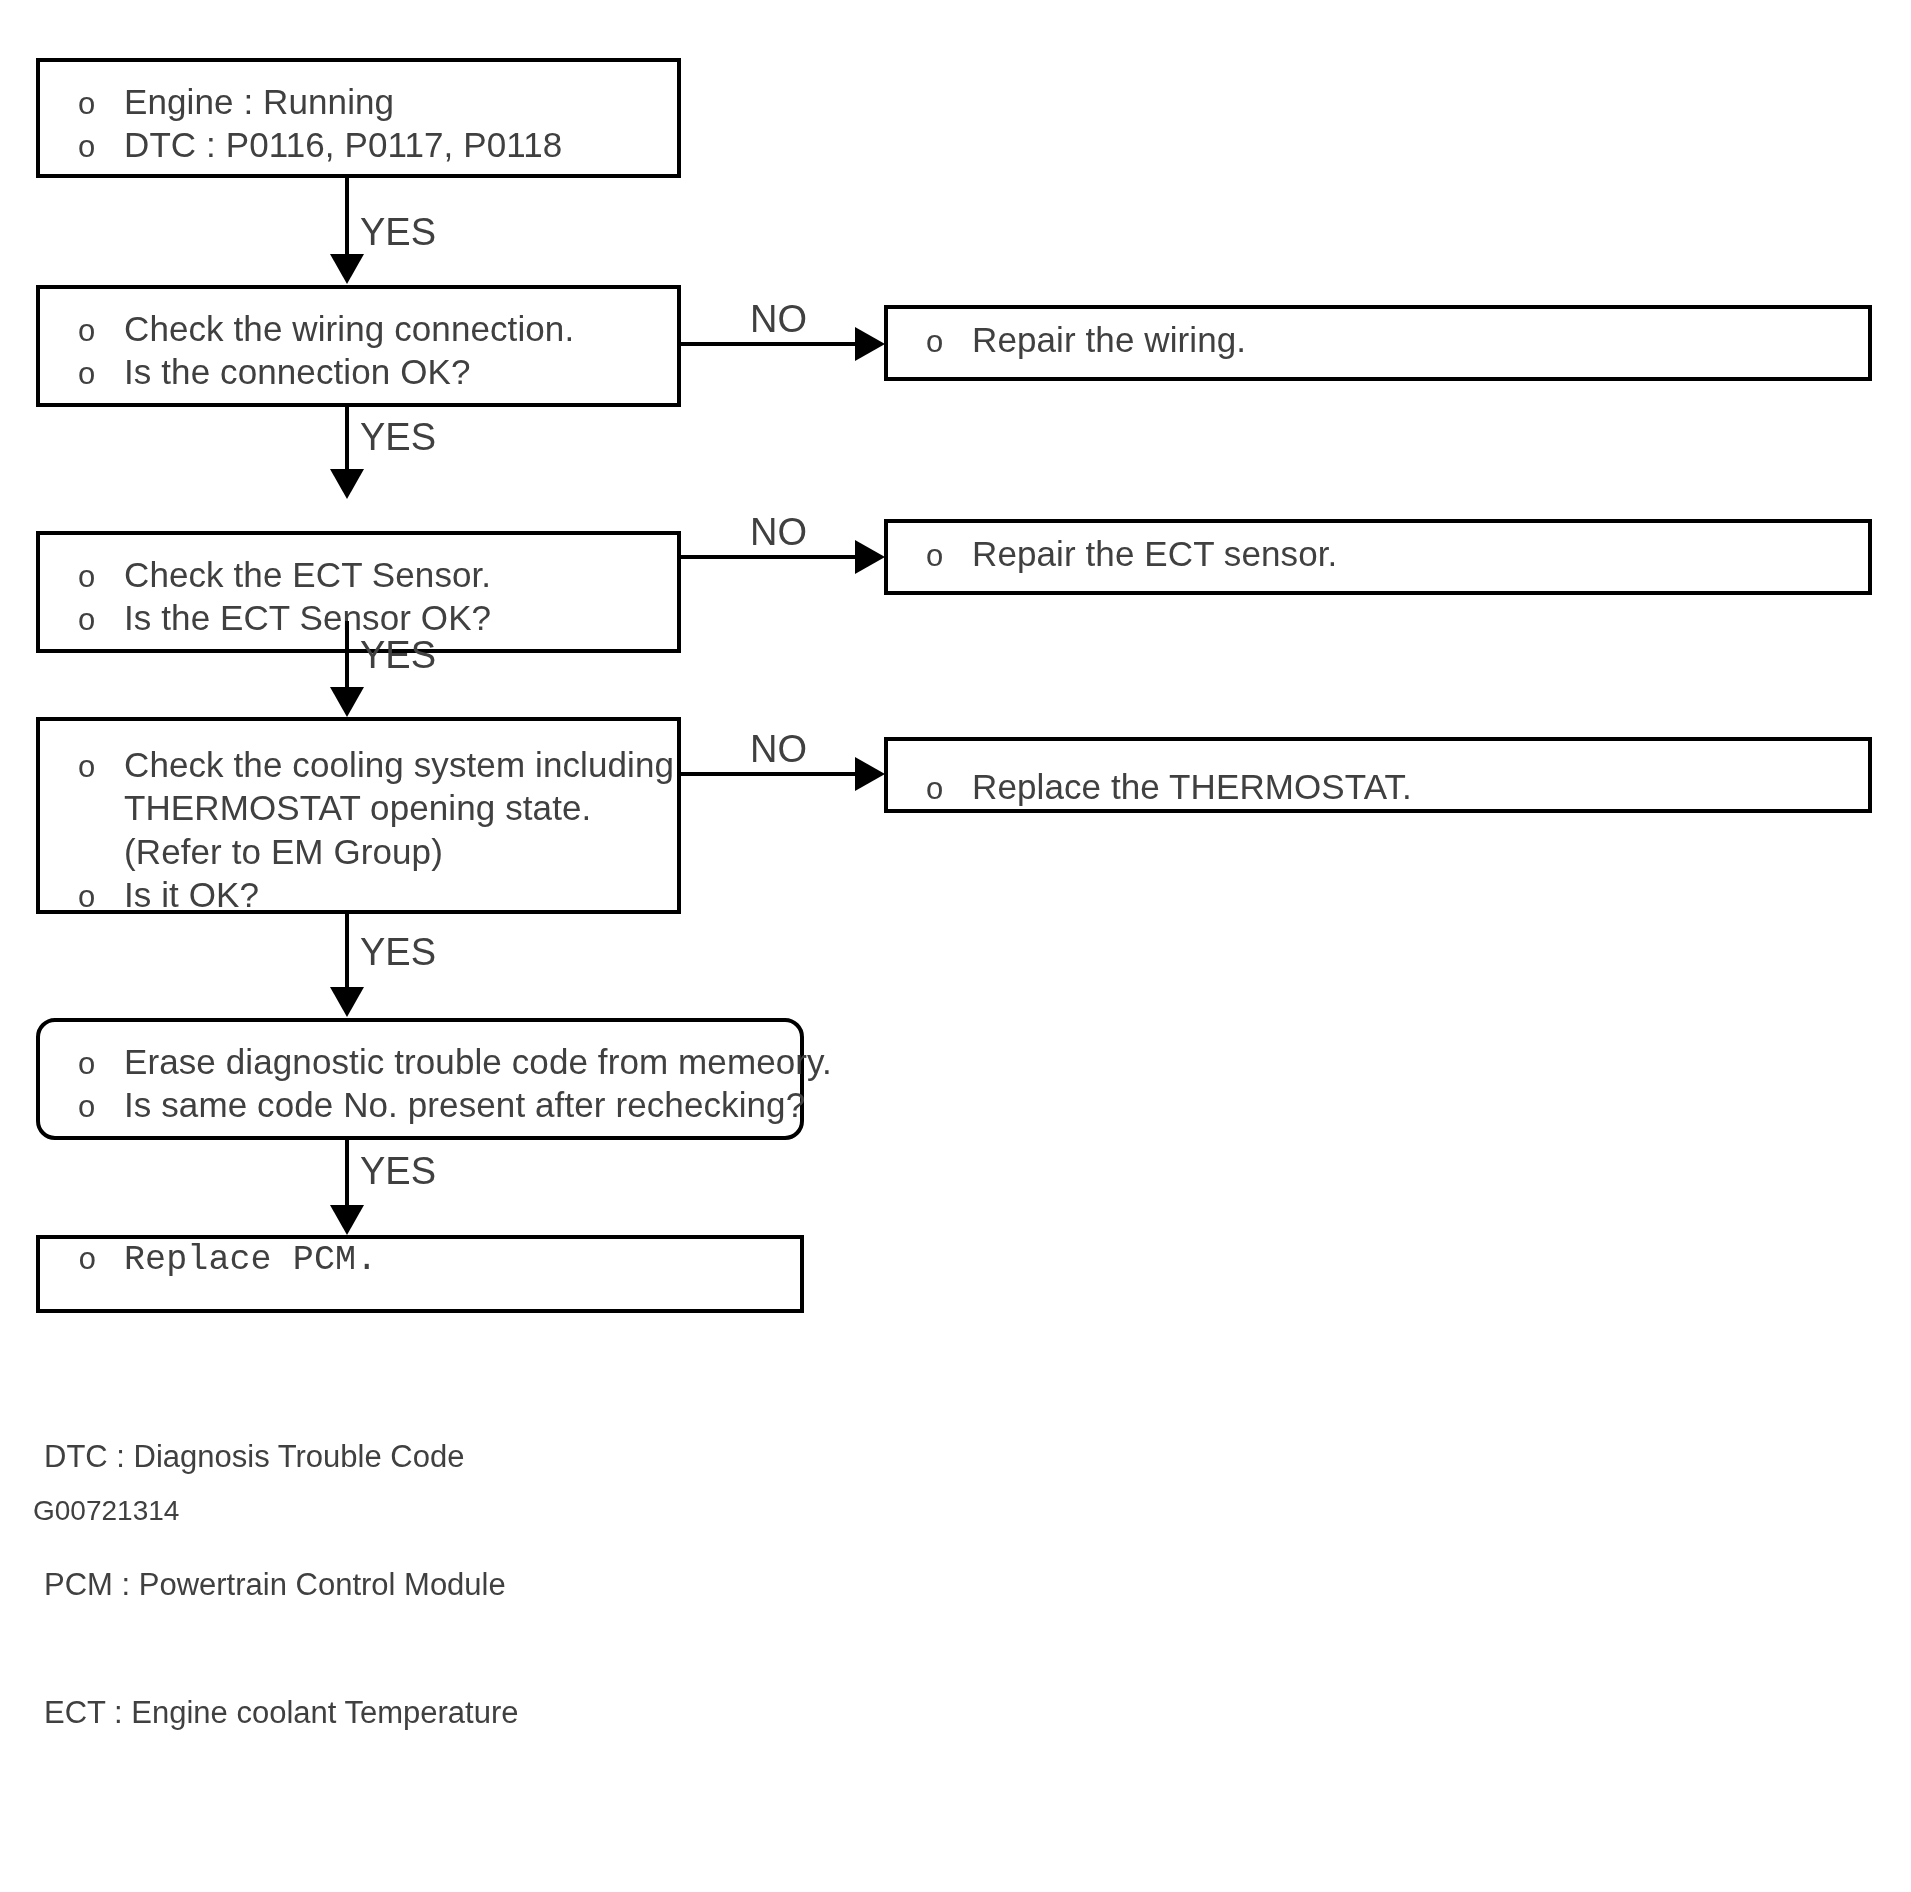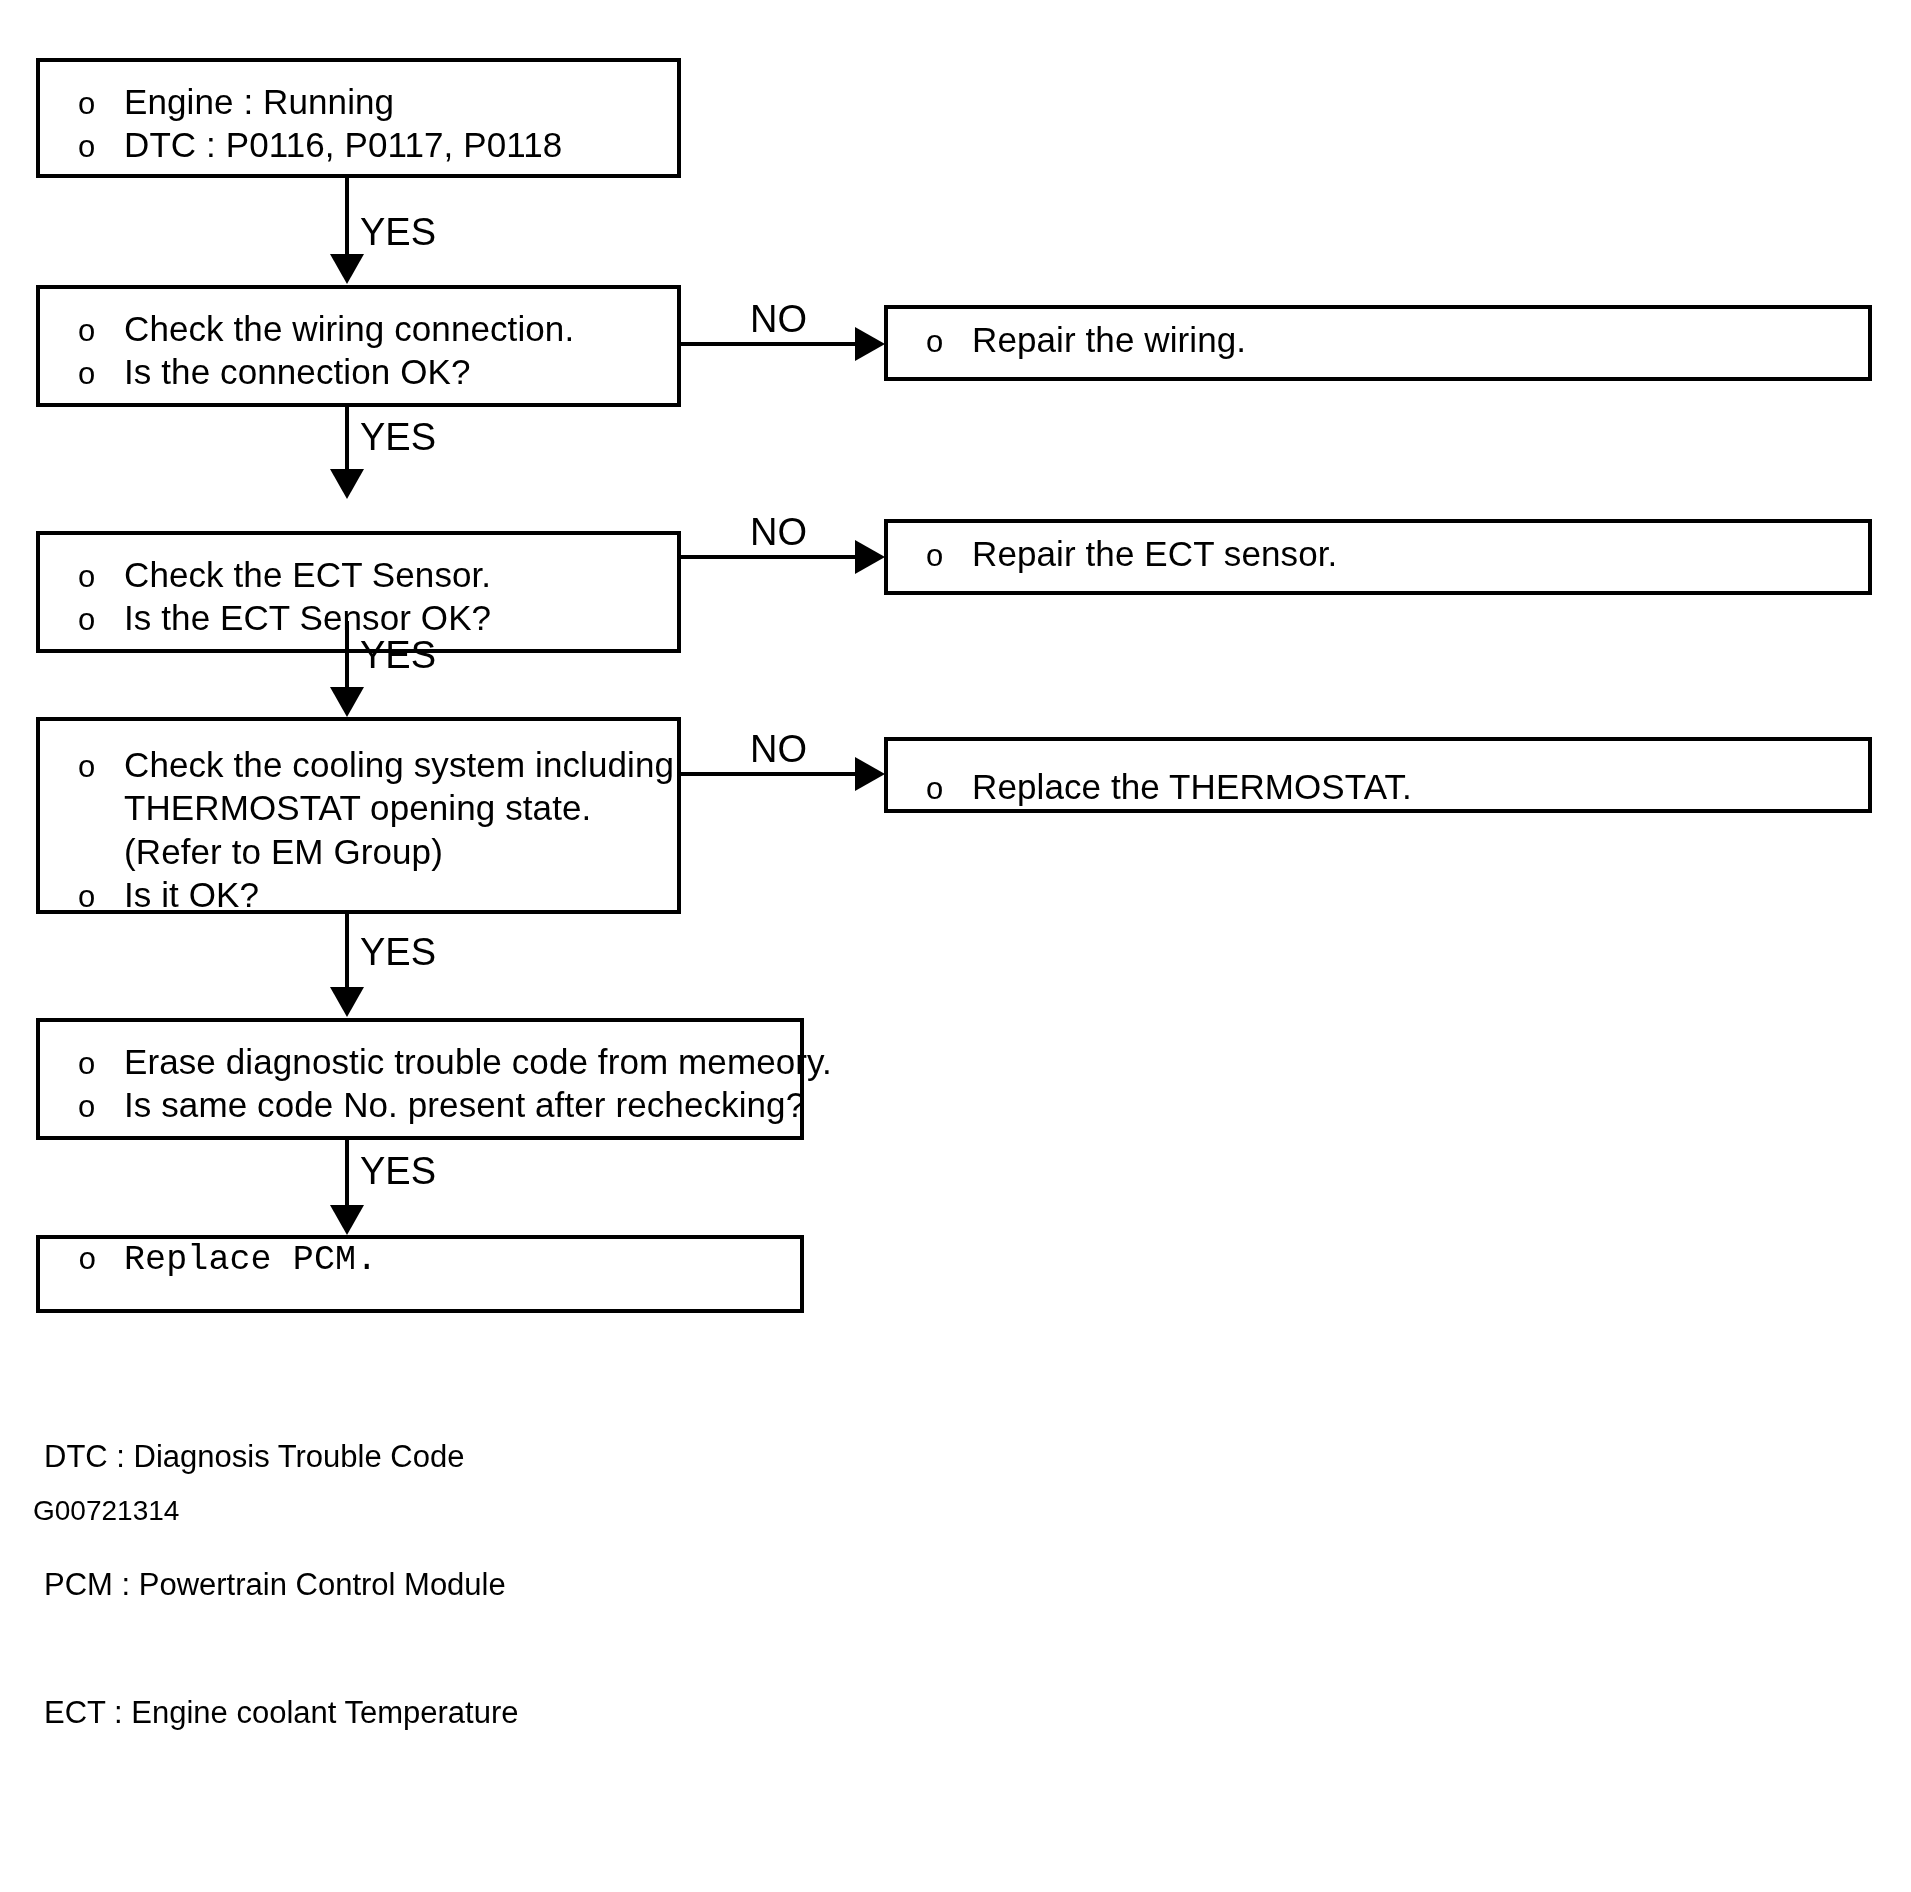--- a/index.html
+++ b/index.html
@@ -6,21 +6,21 @@
     margin: 0;
     padding: 0;
     background: #ffffff;
   }
   #page {
     position: relative;
     width: 1904px;
     height: 1892px;
     background: #ffffff;
     font-family: "Liberation Sans", sans-serif;
-    color: #000000;
+    color: #404040;
     overflow: hidden;
   }
 
   
   .node {
     position: absolute;
     box-sizing: border-box;
     border: 4px solid #000000;
     background: #ffffff;
     padding: 0;
@@ -168,21 +168,21 @@
   <div class="node" style="left:884px; top:737px; width:988px; height:76px;">
     <div class="node-inner" style="padding:24px 0;">
       <span class="line"><span class="bullet">o</span><span>Replace the THERMOSTAT.</span></span>
     </div>
   </div>
 
   <div class="vline" style="left:345px; top:914px; height:82px;"></div>
   <div class="arrow-down" style="left:330px; top:987px;"></div>
   <div class="edge-label" style="left:360px; top:933px;">YES</div>
 
-  <div class="node" style="left:36px; top:1018px; width:768px; height:122px;">
+  <div class="node" style="left:36px; top:1018px; width:768px; height:122px;border-radius:19px;">
     <div class="node-inner">
       <span class="line"><span class="bullet">o</span><span>Erase diagnostic trouble code from memeory.</span></span>
       <span class="line"><span class="bullet">o</span><span>Is same code No. present after rechecking?</span></span>
     </div>
   </div>
 
   <div class="vline" style="left:345px; top:1140px; height:82px;"></div>
   <div class="arrow-down" style="left:330px; top:1205px;"></div>
   <div class="edge-label" style="left:360px; top:1152px;">YES</div>
 

